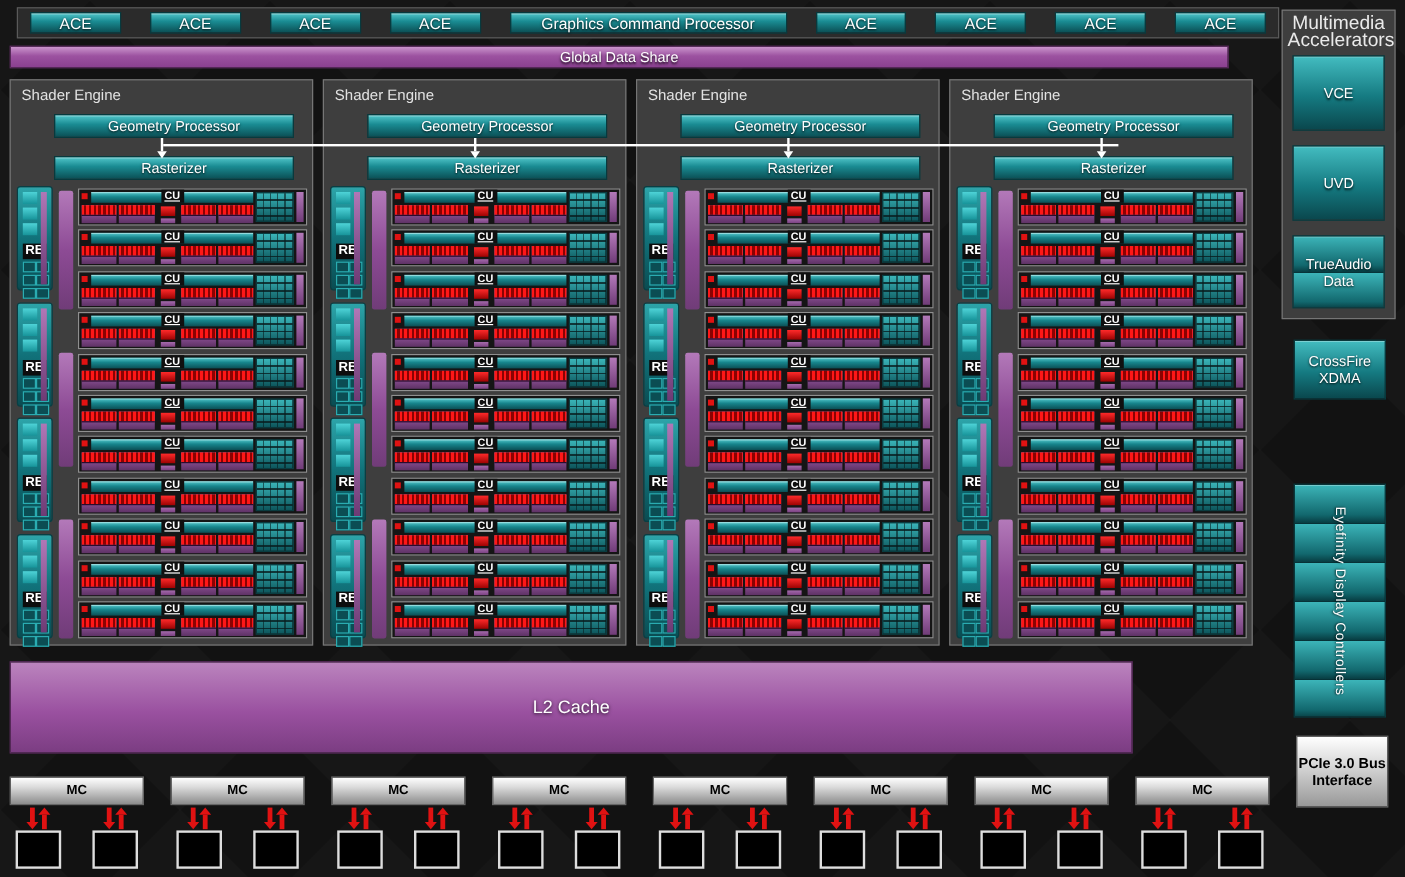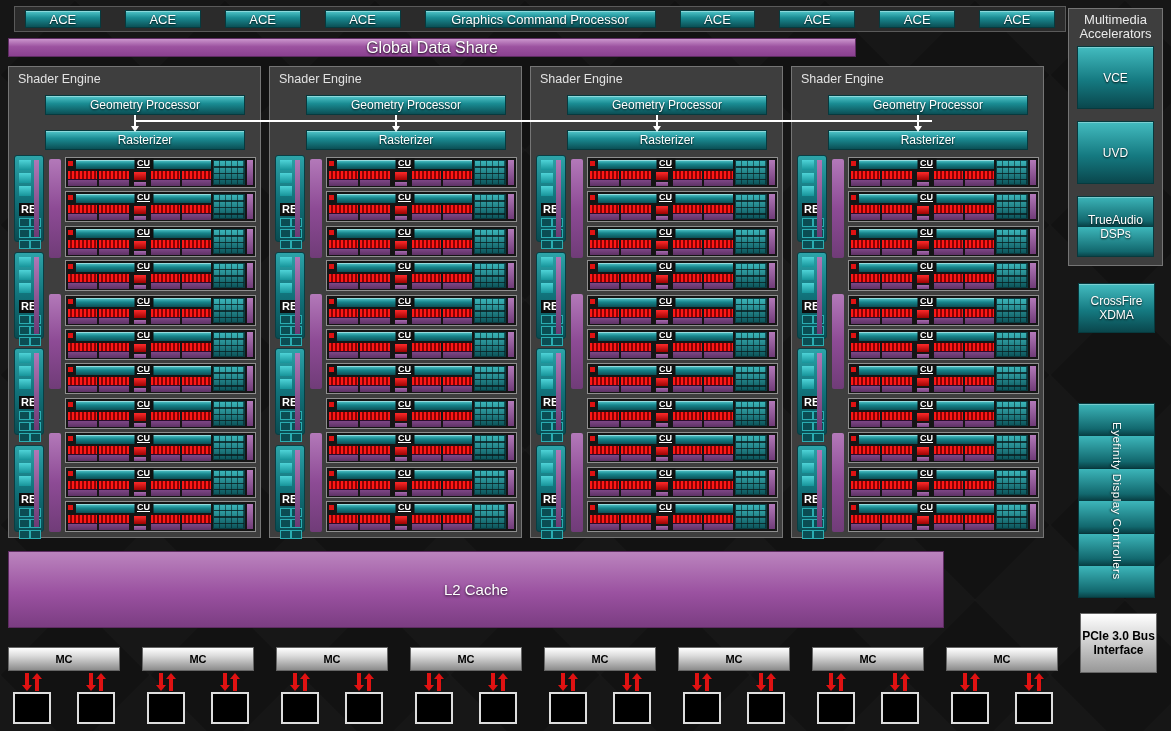--- a/index.html
+++ b/index.html
@@ -20,24 +20,24 @@
     border:1px solid #073a3e;box-shadow:inset 0 1px 0 rgba(255,255,255,.35);
     color:#fff;text-shadow:0 1px 2px rgba(0,0,0,.9);
     display:flex;align-items:center;justify-content:center;box-sizing:border-box;
   }
   
   #top-bar{left:14px;top:6px;width:1052px;height:26px;background:#2b2b2b;border:1px solid #5a5a5a;
     box-sizing:border-box;display:flex;gap:24px;padding:3px 10px;align-items:stretch;}
   #top-bar .ace{flex:1;font-size:13px;}
   #top-bar .gcp{flex:3.1;font-size:13px;}
   
-  #gds{left:8px;top:38px;width:848px;height:19px;box-sizing:border-box;
+  #gds{left:8px;top:38px;width:1016px;height:19px;box-sizing:border-box;
     background:linear-gradient(180deg,#cb95cd 0%,#9c52a0 45%,#8a4090 100%);
     border:1px solid #5e2c62;display:flex;align-items:center;justify-content:center;
-    font-size:16px;text-shadow:0 1px 2px rgba(0,0,0,.9);}
+    font-size:12px;text-shadow:0 1px 2px rgba(0,0,0,.9);}
   
   #engines{left:8px;top:66px;width:1036px;height:472px;display:flex;gap:8px;}
   #gp-connector{position:absolute;left:128px;top:54px;width:796px;height:2px;background:#fff;z-index:5;}
   .engine{flex:1;position:relative;background:#3e3e3e;border:1px solid #757575;box-sizing:border-box;}
   .se-title{position:absolute;left:9px;top:5px;font-size:12.5px;color:#e2e2e2;}
   .gp-bar,.rast-bar{position:absolute;left:36px;right:15px;height:20px;font-size:12px;}
   .gp-bar{top:28px;}
   .rast-bar{top:63px;}
   .v-arrow{position:absolute;left:calc(50% - 1px);top:48px;width:2px;height:11px;background:#fff;z-index:6;}
   .v-arrow::after{content:"";position:absolute;top:11px;left:-3px;
@@ -109,21 +109,21 @@
   .arr.down{margin-top:2px;}
   .arr.down::after{content:"";position:absolute;top:12px;left:-3px;
     border-left:5px solid transparent;border-right:5px solid transparent;border-top:6px solid #e01212;}
   .arr.up{margin-top:8px;}
   .arr.up::after{content:"";position:absolute;bottom:12px;left:-3px;
     border-left:5px solid transparent;border-right:5px solid transparent;border-bottom:6px solid #e01212;}
   .chip{width:38px;height:32px;background:#000;border:2px solid #dedede;box-sizing:border-box;}
   
   #mm-panel{left:1068px;top:8px;width:95px;height:258px;background:#3e3e3e;border:1px solid #757575;
     box-sizing:border-box;}
-  #mm-title{margin:4px 4px 5px 4px;text-align:center;font-size:13px;line-height:14px;color:#eaeaea;}
+  #mm-title{margin:4px 4px 5px 4px;text-align:center;font-size:16px;line-height:14px;color:#eaeaea;}
   .mm-stack{display:flex;flex-direction:column;gap:12px;padding:0 8px;}
   .side-block{position:relative;width:77px;box-sizing:border-box;border:1px solid #073a3e;
     box-shadow:inset 0 1px 0 rgba(255,255,255,.3);}
   .side-label{position:absolute;inset:0;display:flex;align-items:center;justify-content:center;
     text-align:center;font-size:12px;line-height:14px;text-shadow:0 1px 2px rgba(0,0,0,.9);padding:0 4px;}
   .grad1{background:linear-gradient(180deg,#43bcc0 0%,#157a81 55%,#0a474d 100%);}
   .seg2a{background:repeating-linear-gradient(180deg,#3cb5b9 0px,#12686e 24px,#083f44 29.5px,#062e32 30.5px);}
   .seg6{background:repeating-linear-gradient(180deg,#3cb5b9 0px,#12686e 25px,#083f44 31.5px,#062e32 32.5px);}
   #crossfire{left:1078px;top:283px;height:50px;}
   #eyefinity{left:1078px;top:353px;height:195px;}
@@ -1459,21 +1459,21 @@
   <div id="mm-panel" class="abs">
     <div id="mm-title">Multimedia Accelerators</div>
     <div class="mm-stack">
       <div class="side-block grad1" style="height:63px">
         <div class="side-label">VCE</div>
       </div>
       <div class="side-block grad1" style="height:63px">
         <div class="side-label">UVD</div>
       </div>
       <div class="side-block seg2a" style="height:61px">
-        <div class="side-label">TrueAudio DSPs</div>
+        <div class="side-label">TrueAudio Data</div>
       </div>
     </div>
   </div>
 
   <div id="crossfire" class="abs side-block grad1">
     <div class="side-label">CrossFire XDMA</div>
   </div>
   <div id="eyefinity" class="abs side-block seg6">
     <div class="side-label">Eyefinity Display Controllers</div>
   </div>

